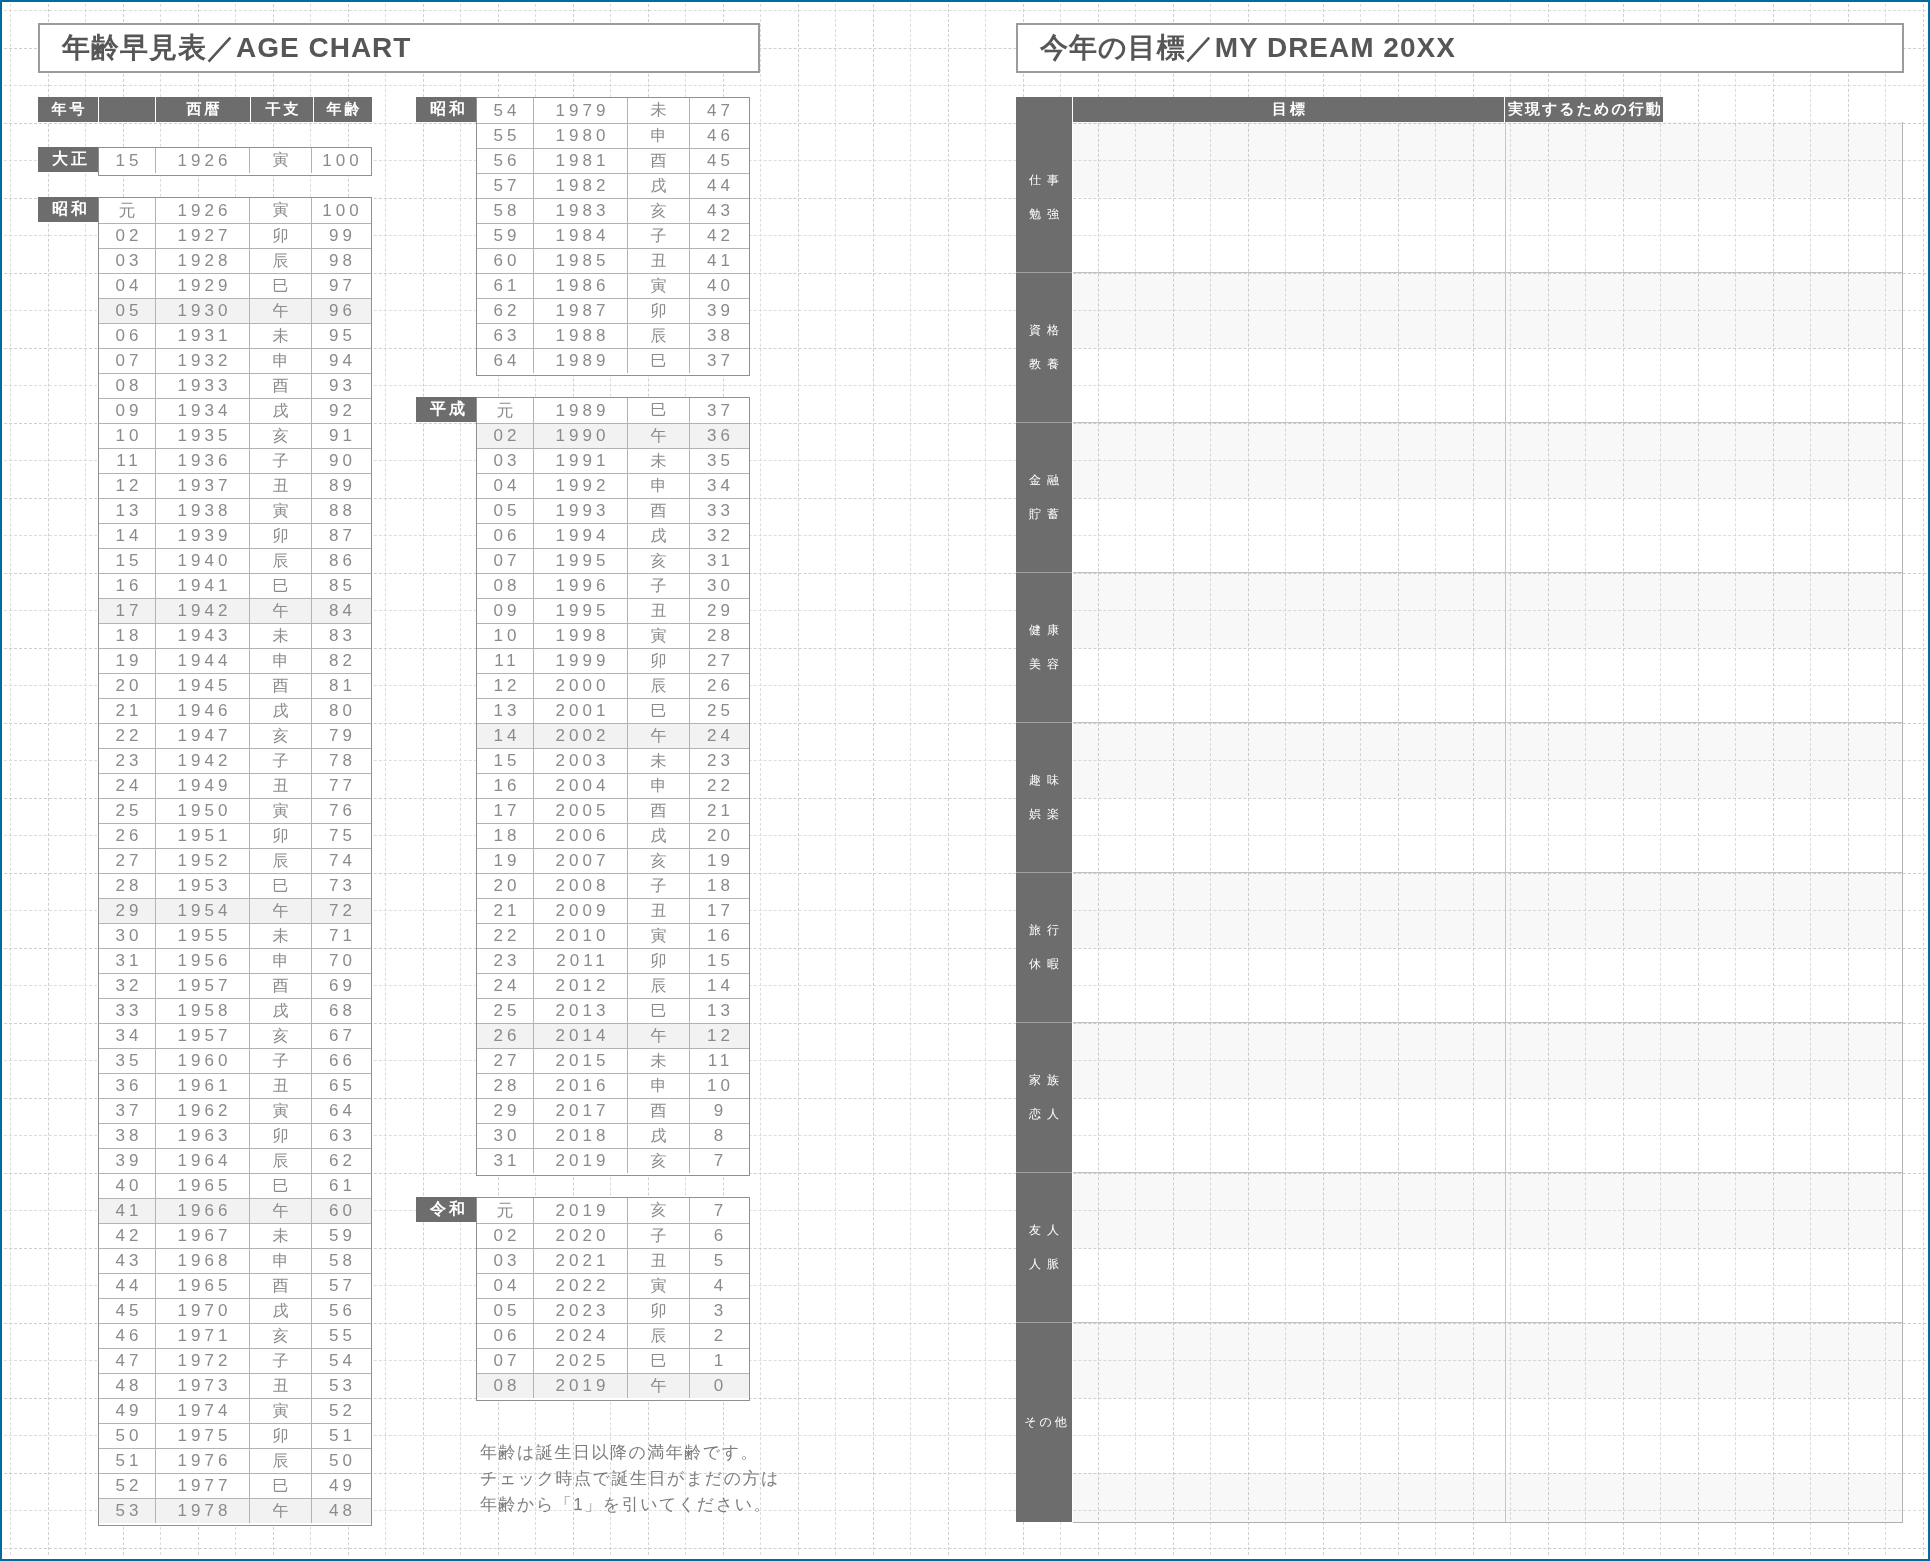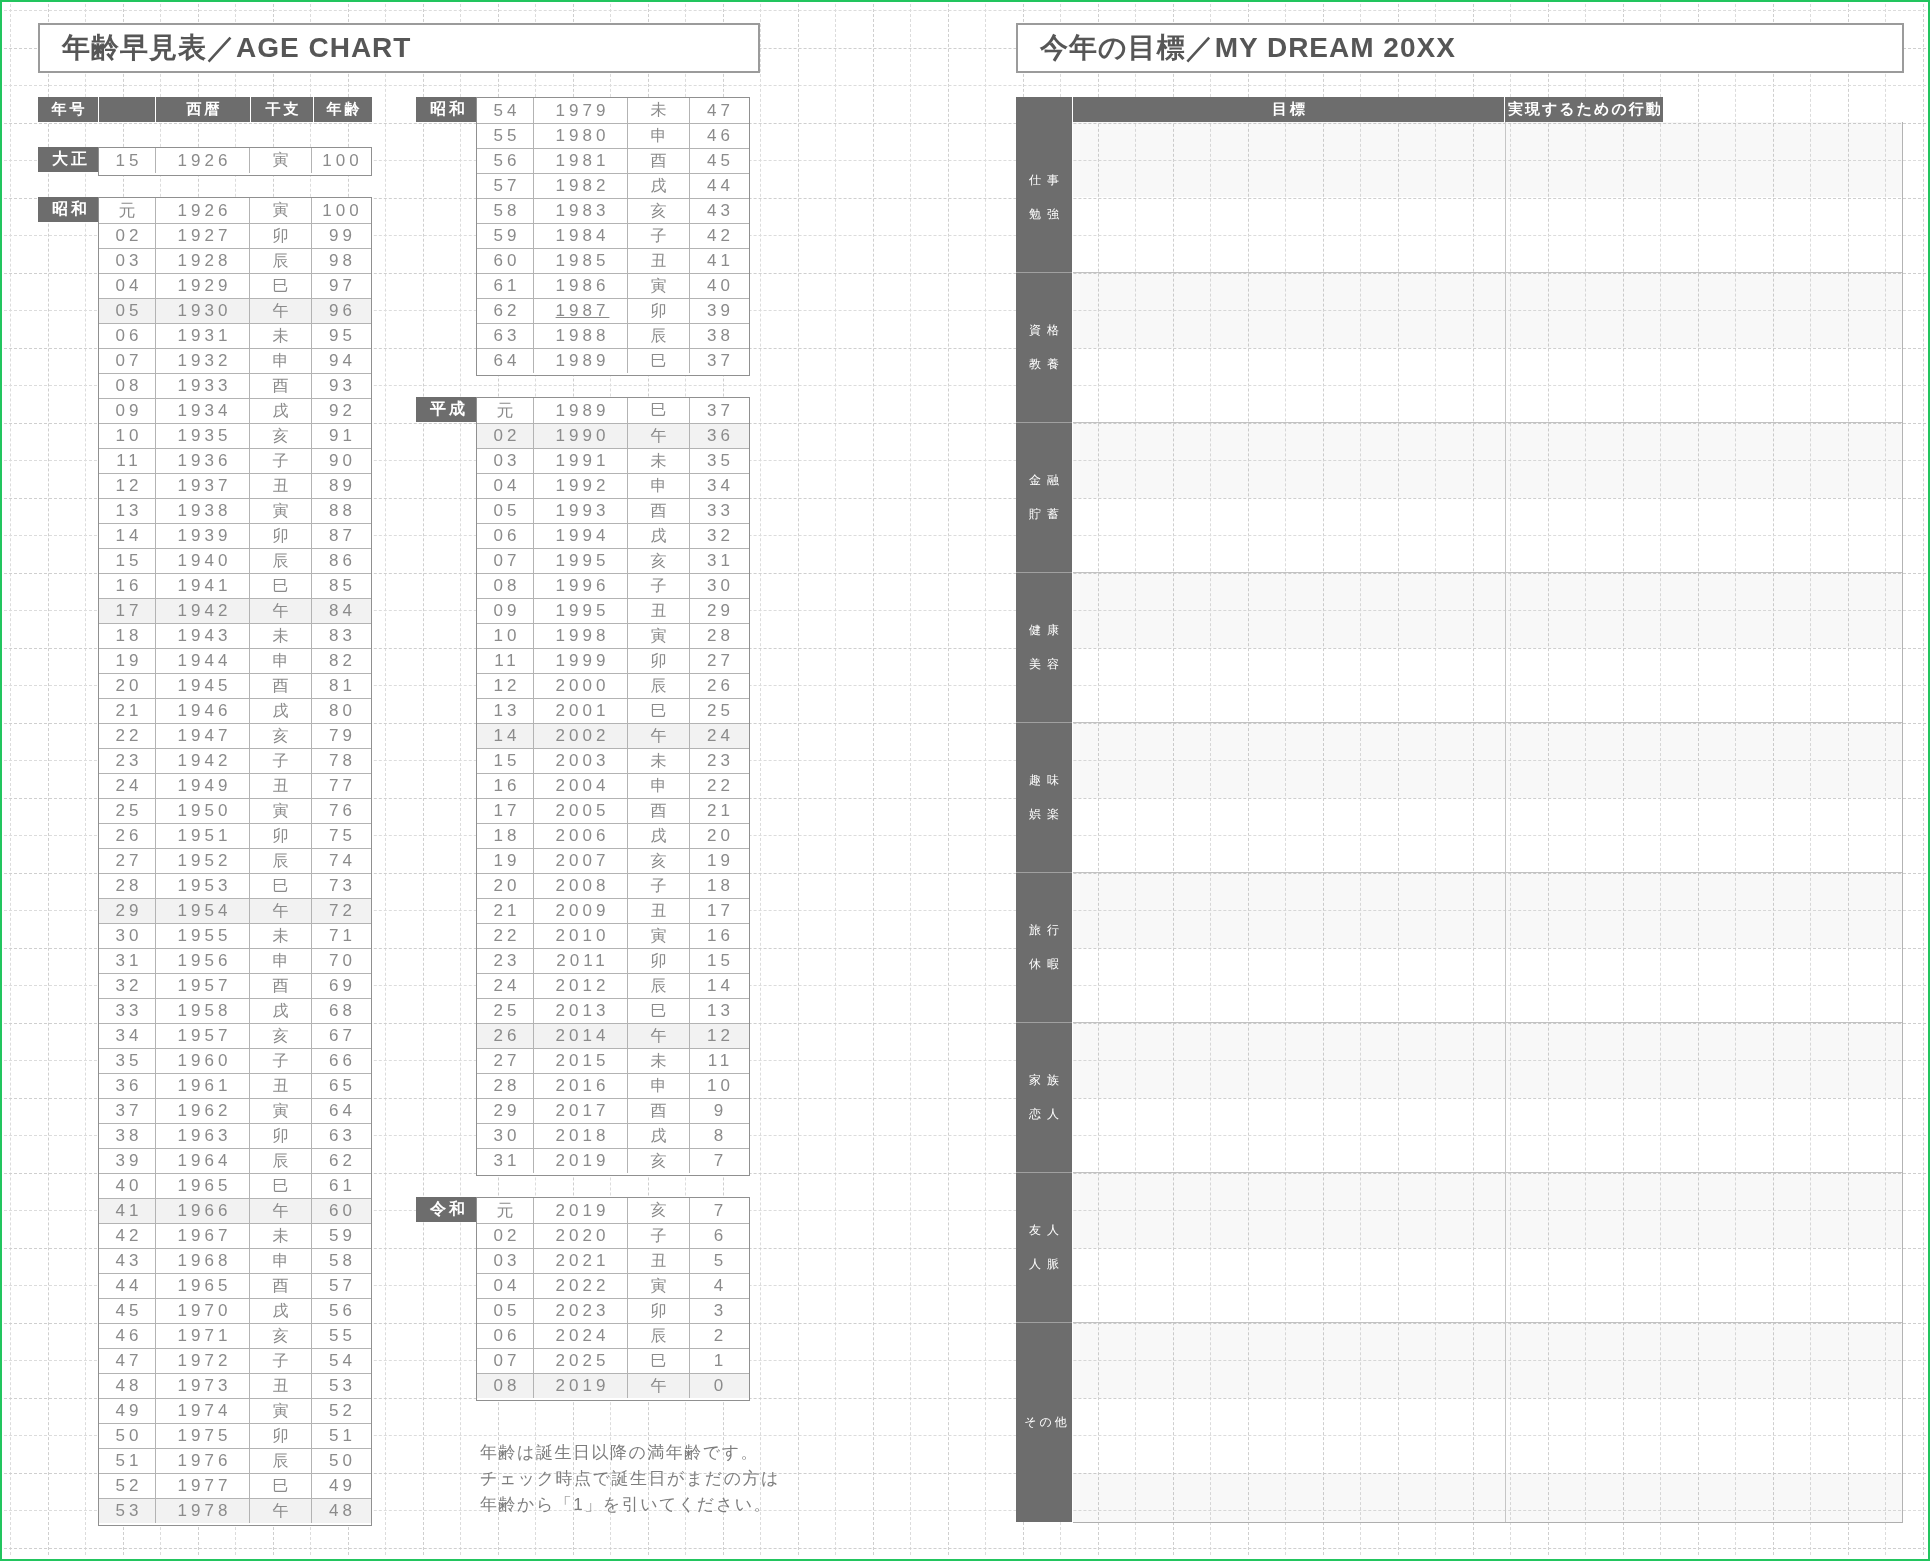--- a/index.html
+++ b/index.html
@@ -1,17 +1,17 @@
 <!DOCTYPE html>
 <html><head>
 <meta charset="utf-8">
 <style>
   html,body{margin:0;padding:0;background:#e9e9e9;}
   #page{position:relative;width:1930px;height:1561px;background:#ffffff;overflow:hidden;
-        border:2px solid #22c55e;box-sizing:border-box;
+        border:2px solid #0369a1;box-sizing:border-box;
         font-family:"Liberation Sans","DejaVu Sans",sans-serif;}
   
   .gv{position:absolute;top:2px;bottom:4px;width:0;border-left:1px dashed #dcdcdc;}
   .gh{position:absolute;left:2px;right:2px;height:0;border-top:1px dashed #dcdcdc;}
   .gmaj{border-color:#cfcfcf;}
   
   .titlebox{position:absolute;top:21px;height:50px;background:#fff;border:2px solid #9b9b9b;
             display:flex;align-items:center;padding-left:22px;box-sizing:border-box;}
   .titlebox span{font-size:28px;font-weight:bold;color:#565656;letter-spacing:1px;}
   
@@ -539,21 +539,21 @@
           <div class="tcell c-age" style="width: 58px;">41</div>
         </div>
         <div class="trow">
           <div class="tcell c-num" style="width: 56px;">61</div>
           <div class="tcell c-year" style="width: 94px;">1986</div>
           <div class="tcell c-eto" style="width: 62px;">寅</div>
           <div class="tcell c-age" style="width: 58px;">40</div>
         </div>
         <div class="trow">
           <div class="tcell c-num" style="width: 56px;">62</div>
-          <div class="tcell c-year" style="width: 94px; text-decoration: underline;">1987</div>
+          <div class="tcell c-year" style="width: 94px;">1987</div>
           <div class="tcell c-eto" style="width: 62px;">卯</div>
           <div class="tcell c-age" style="width: 58px;">39</div>
         </div>
         <div class="trow">
           <div class="tcell c-num" style="width: 56px;">63</div>
           <div class="tcell c-year" style="width: 94px;">1988</div>
           <div class="tcell c-eto" style="width: 62px;">辰</div>
           <div class="tcell c-age" style="width: 58px;">38</div>
         </div>
         <div class="trow">

